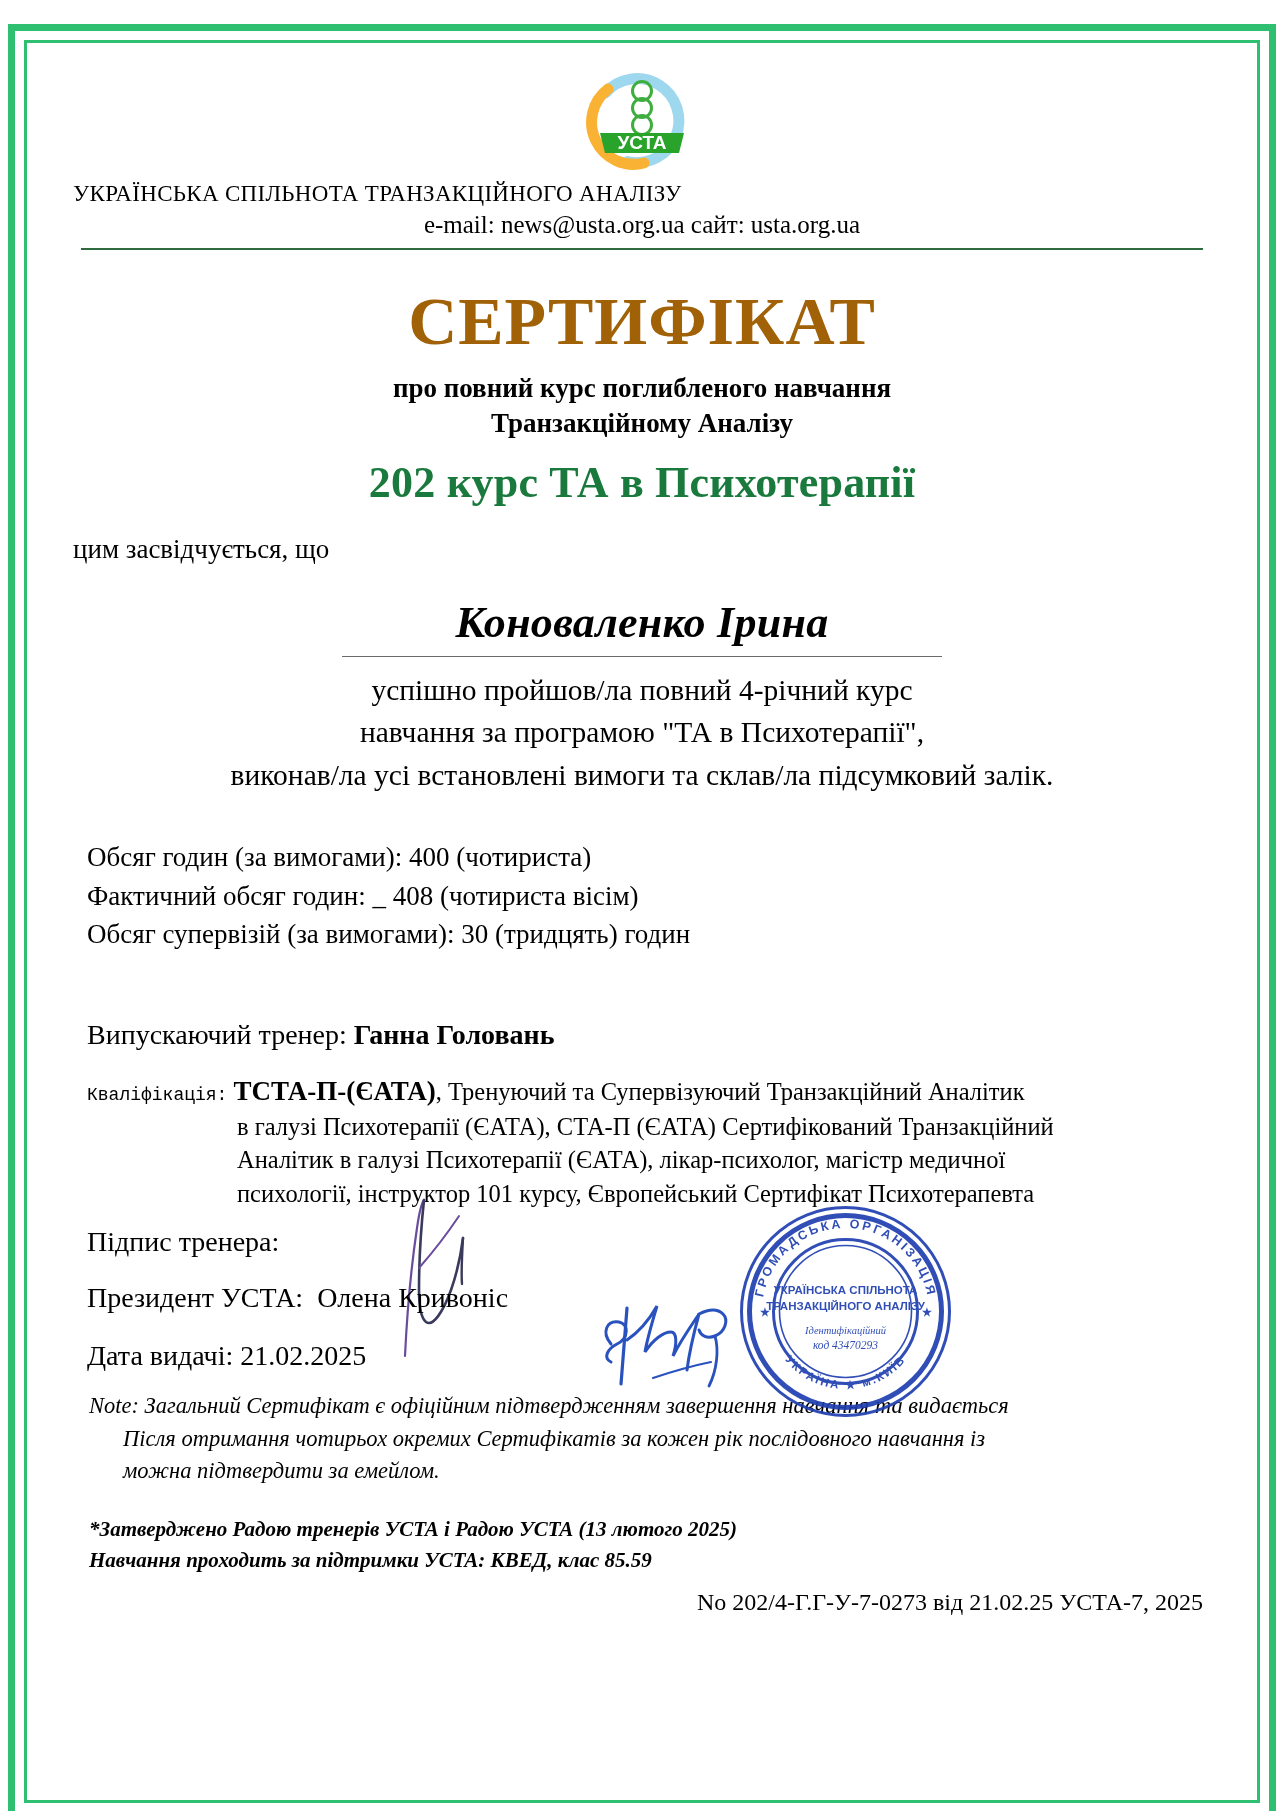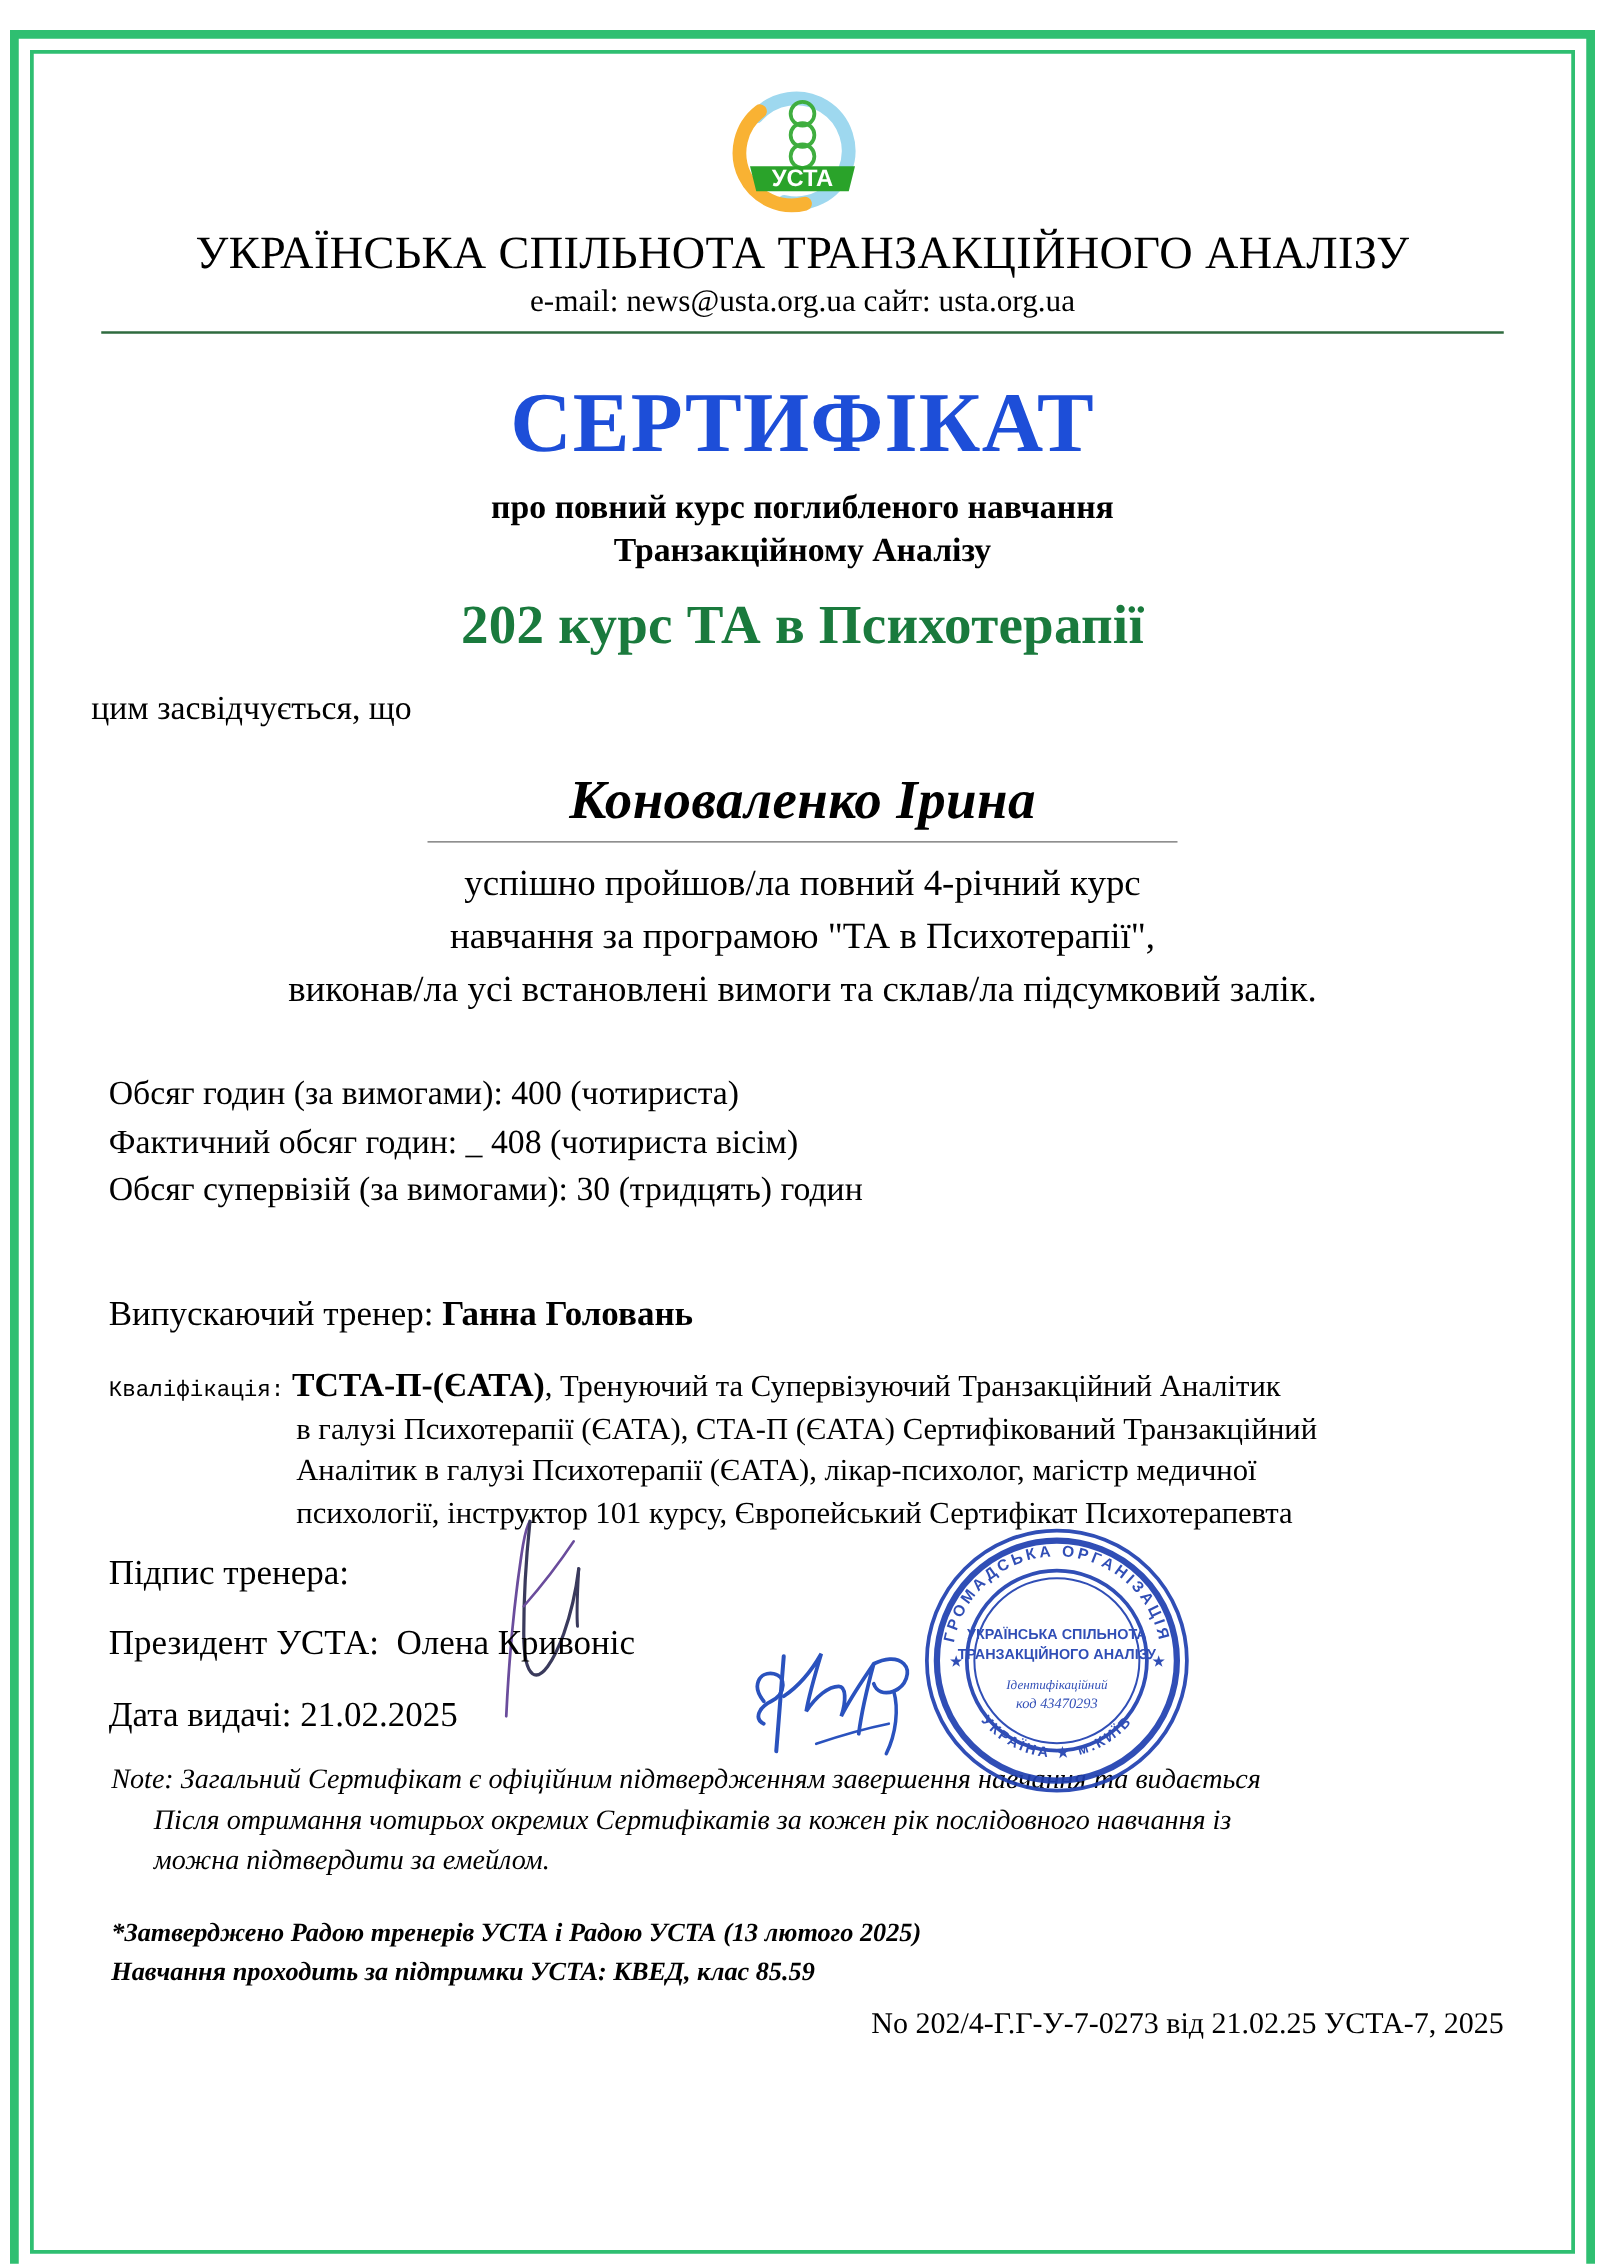--- a/index.html
+++ b/index.html
@@ -60,42 +60,41 @@
     margin-top: 6px;
   }
   .logo {
     width: 120px;
     height: 104px;
     position: relative;
   }
 
   
   .org-name {
-    text-align: center;
-    font-size: 37px;
+    font-size: 23px;
     letter-spacing: 0.3px;
     margin-top: 6px;
     white-space: nowrap;
   }
   .org-contact {
     text-align: center;
     font-size: 25px;
     margin-top: 4px;
     white-space: nowrap;
   }
   .rule-green {
     margin: 9px 8px 0 8px;
     border-top: 2px solid #2f6b3f;
     height: 0;
   }
 
   
   .title-main {
     text-align: center;
-    color: #1d4ed8;
+    color: #a16207;
     font-weight: bold;
     font-size: 68px;
     letter-spacing: 1px;
     margin-top: 36px;
     line-height: 1.04;
   }
   .subtitle {
     text-align: center;
     font-weight: bold;
     font-size: 27px;

